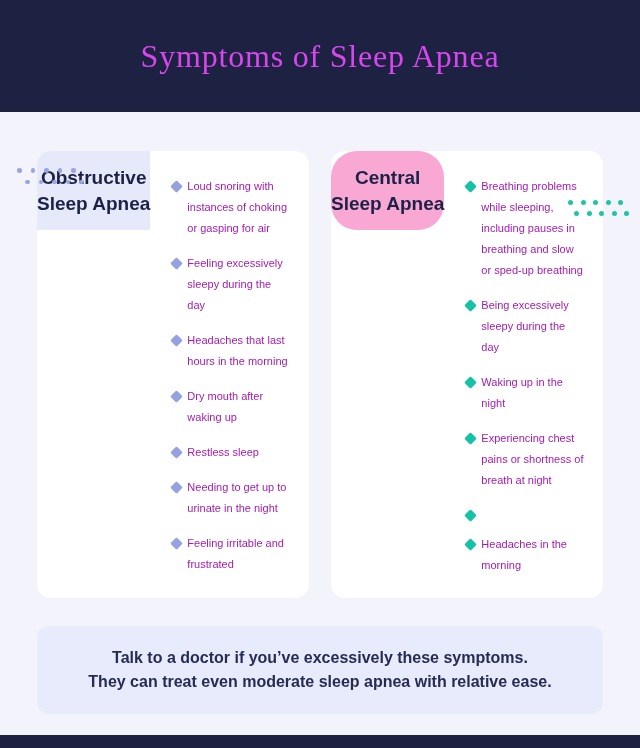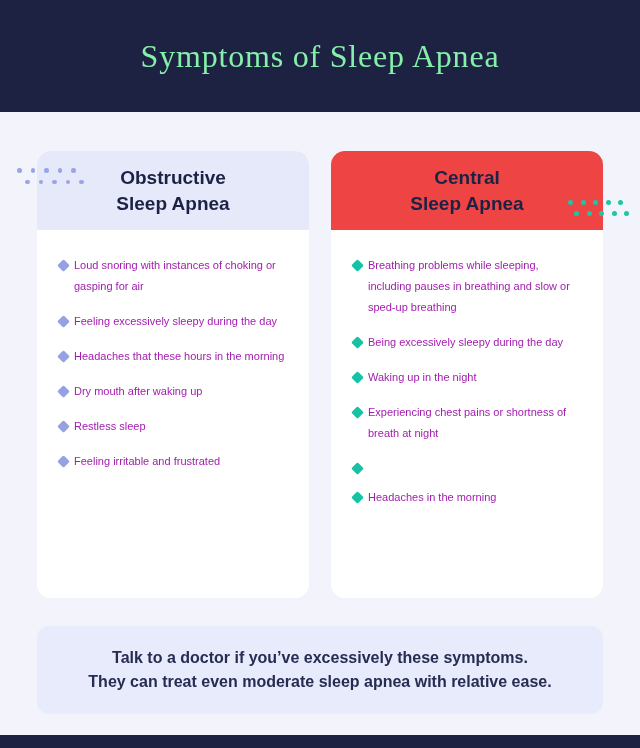--- a/index.html
+++ b/index.html
@@ -15,48 +15,48 @@
     height:112px;
     background:#1d2142;
     display:flex; align-items:center; justify-content:center;
   }
   .banner h1 {
     margin:0;
     font-family:"Liberation Serif","DejaVu Serif",serif;
     font-weight:500;
     font-size:32px;
     letter-spacing:0.8px;
-    color:#86efac;
+    color:#d946ef;
   }
   
   .columns {
     display:flex;
     gap:22px;
     padding:0 37px;
     margin-top:39px;
   }
   .column-card {
     width:272px;
     height:447px;
     border-radius:14px;
     overflow:hidden;
     display:flex;
-    flex-direction:column;
+    flex-direction:row;
     background:#ffffff;
   }
   .col-header {
     height:79px; flex:none;
     display:flex; align-items:center; justify-content:center;
     text-align:center;
     font-size:19px; font-weight:700;
     line-height:1.32;
     color:#1c2146;
   }
   .col-header.osa { background:#e6e9fa; }
-  .col-header.csa { background:#ef4444; }
+  .col-header.csa { background:#f9a8d4;border-radius:26px; }
   .col-body {
     flex:1;
     padding:25px 18px 20px 20px;
   }
   ul.symptoms { list-style:none; margin:0; padding:0; }
   ul.symptoms li {
     display:flex;
     align-items:flex-start;
     gap:4px;
     margin-bottom:14px;
@@ -163,29 +163,33 @@
             <li>
               <span class="bullet osa"></span>
               <span>Loud snoring with instances of choking or gasping for air</span>
             </li>
             <li>
               <span class="bullet osa"></span>
               <span>Feeling excessively sleepy during the day</span>
             </li>
             <li>
               <span class="bullet osa"></span>
-              <span>Headaches that these hours in the morning</span>
+              <span>Headaches that last hours in the morning</span>
             </li>
             <li>
               <span class="bullet osa"></span>
               <span>Dry mouth after waking up</span>
             </li>
             <li>
               <span class="bullet osa"></span>
               <span>Restless sleep</span>
+            </li>
+            <li>
+              <span class="bullet osa"></span>
+              <span>Needing to get up to urinate in the night</span>
             </li>
             <li>
               <span class="bullet osa"></span>
               <span>Feeling irritable and frustrated</span>
             </li>
           </ul>
       </div>
     </div>
 
     <div class="column-card">

